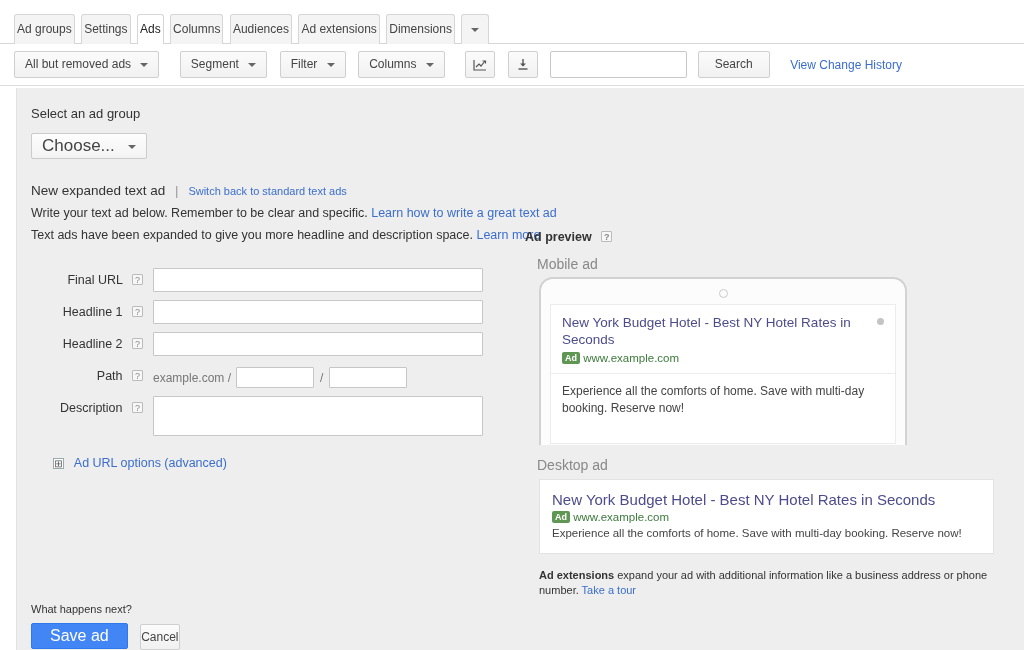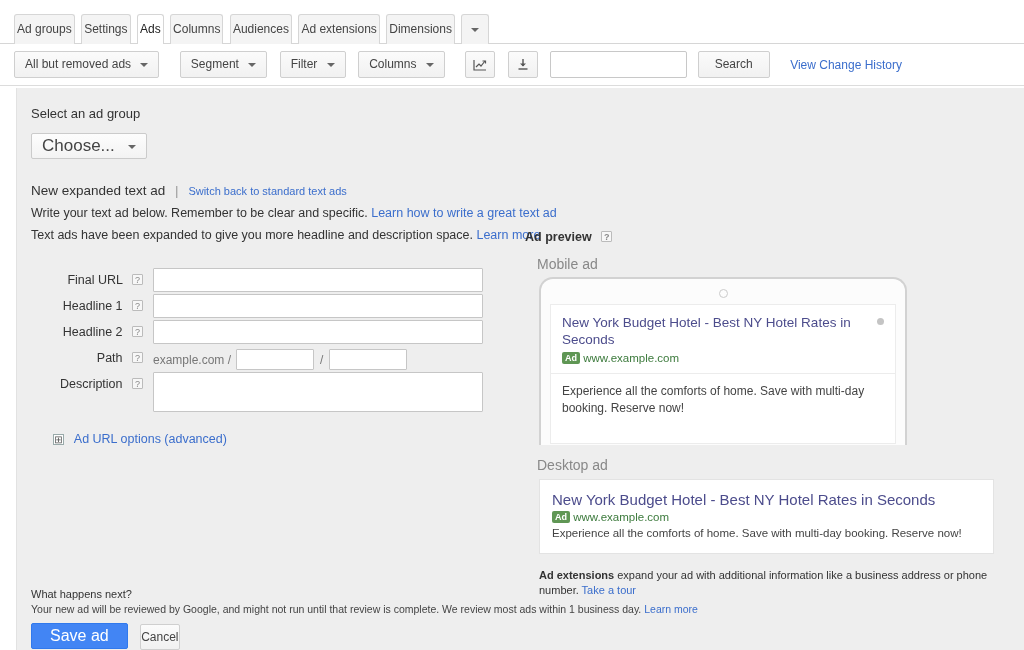--- a/index.html
+++ b/index.html
@@ -214,21 +214,21 @@
   .desc-line a { color: #3b6ecc; text-decoration: none; cursor: pointer; }
 
   
   .form {
     margin-top: 26px;
     width: 470px;
   }
   .frow {
     display: flex;
     align-items: flex-start;
-    margin-bottom: 2px;
+    margin-bottom: 8px;
   }
   .flabel {
     width: 112px;
     text-align: right;
     font-size: 12.5px;
     color: #333;
     padding-top: 5px;
     flex: none;
   }
   .qmark {
@@ -639,23 +639,20 @@
     </div>
 
     <div class="ext-note">
       <b>Ad extensions</b><span> expand your ad with additional information like a business address or phone number. </span><a href="#">Take a tour</a>
     </div>
   </div>
 
   
   <div class="footer">
     <div class="wh-title">What happens next?</div>
-    <div class="wh-text">
-      <span>Your new ad will be reviewed by Google, and might not run until that review is complete. We review most ads within 1 business day. </span><a href="#">Learn more</a>
-    </div>
     <div class="btnrow">
       <span class="btn-primary">Save ad</span>
       <span class="btn-secondary">Cancel</span>
     </div>
   </div>
 
  </div>
 </div>
 
 </body></html>

